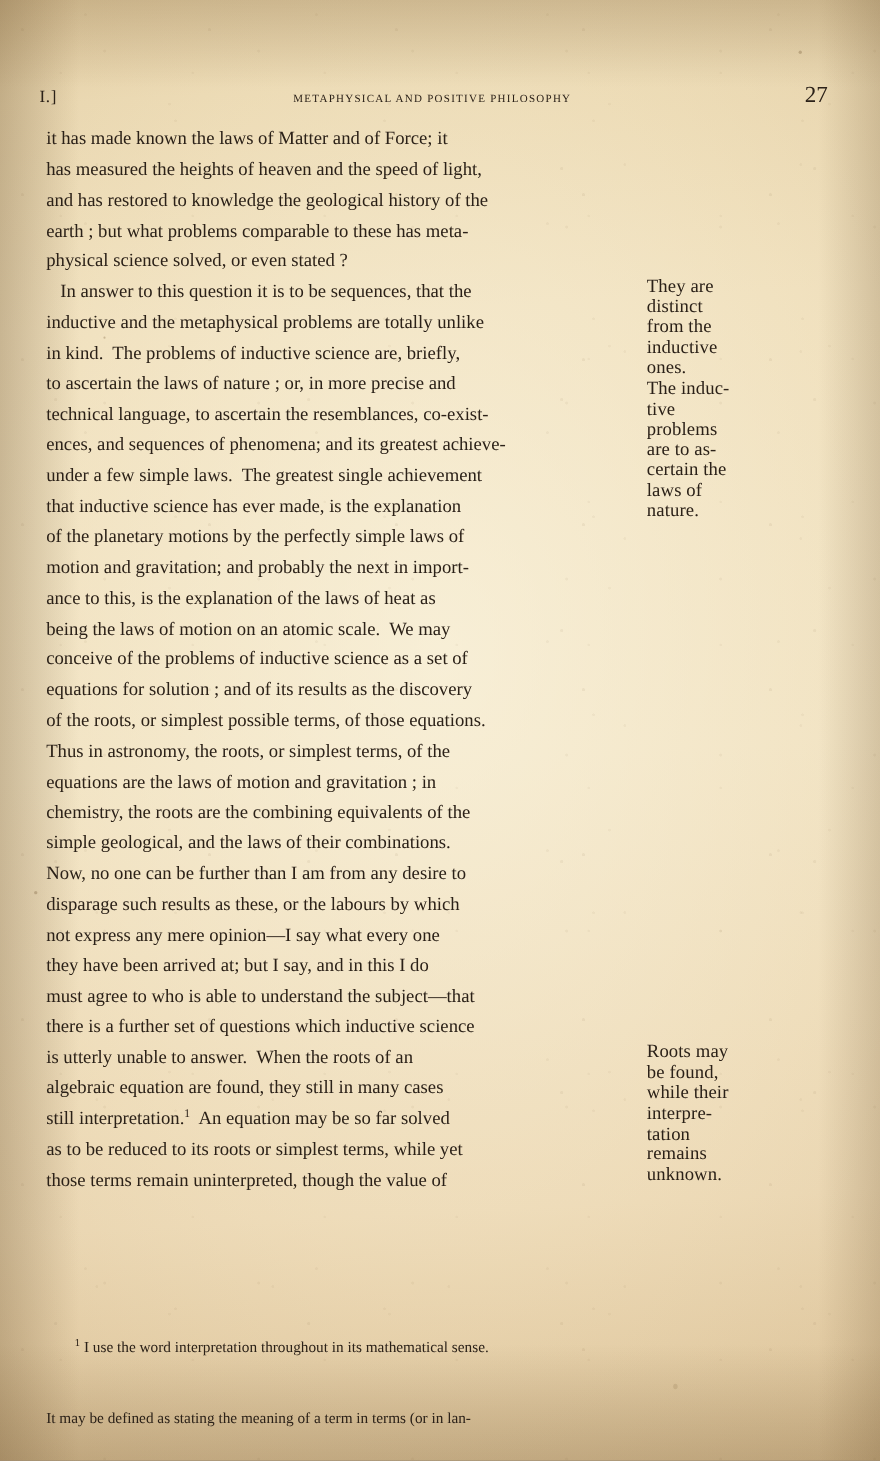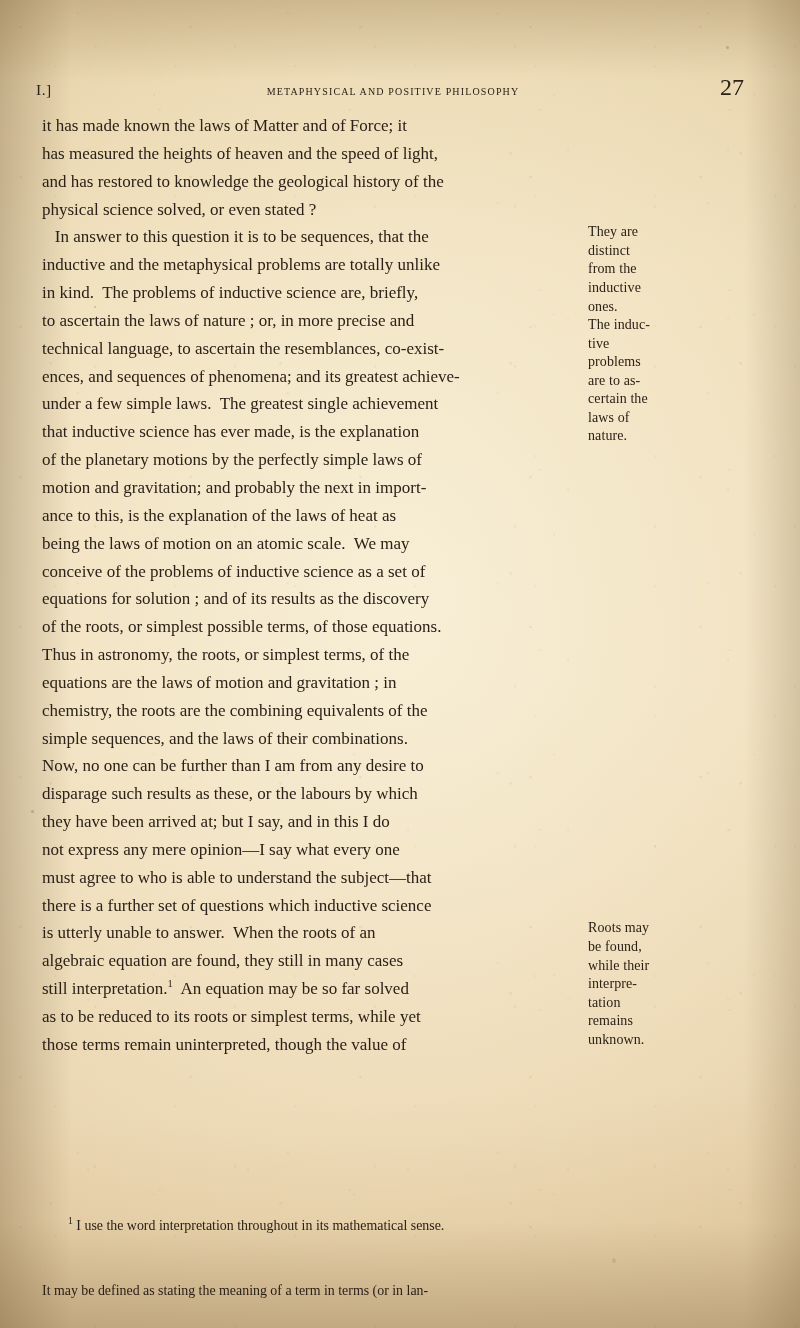--- a/index.html
+++ b/index.html
@@ -78,22 +78,22 @@
   .runhead .headtitle {
     flex: 1;
     text-align: center;
     text-transform: uppercase;
     font-size: 10px;
     letter-spacing: 1.15px;
     padding-right: 20px;
   }
   .runhead .pagenum {
     width: 44px;
-    text-align: left;
-    font-size: 24px;
+    text-align: center;
+    font-size: 21px;
   }
 
   
   .content {
     position: absolute;
     left: 42px;
     top: 112px;
     width: 726px;
   }
   .row {
@@ -112,21 +112,21 @@
   }
 
   .bl {
     font-size: 17px;
     line-height: 27.85px;
     white-space: pre;
     letter-spacing: 0;
   }
 
   .note {
-    font-size: 14px;
+    font-size: 17px;
     line-height: 18.55px;
     white-space: pre-line;
     letter-spacing: .1px;
   }
   .note.n1 { margin-top: 0px; }
 
   .sup {
     font-size: .62em;
     vertical-align: super;
     line-height: 0;
@@ -169,20 +169,21 @@
     <span class="pagenum">27</span>
   </div>
 
   <div class="content">
 
     <div class="row">
       <div class="bodycol">
         <div class="bl">it has made known the laws of Matter and of Force; it</div>
         <div class="bl">has measured the heights of heaven and the speed of light,</div>
         <div class="bl">and has restored to knowledge the geological history of the</div>
+        <div class="bl">earth ; but what problems comparable to these has meta-</div>
         <div class="bl">physical science solved, or even stated ?</div>
       </div>
       <div class="notecol"></div>
     </div>
 
     <div class="row">
       <div class="bodycol">
         <div class="bl">   In answer to this question it is to be sequences, that the</div>
         <div class="bl">inductive and the metaphysical problems are totally unlike</div>
         <div class="bl">in kind.  The problems of inductive science are, briefly,</div>
@@ -218,25 +219,25 @@
         <div class="bl">equations for solution ; and of its results as the discovery</div>
         <div class="bl">of the roots, or simplest possible terms, of those equations.</div>
         <div class="bl">Thus in astronomy, the roots, or simplest terms, of the</div>
         <div class="bl">equations are the laws of motion and gravitation ; in</div>
         <div class="bl">chemistry, the roots are the combining equivalents of the</div>
       </div>
     </div>
 
     <div class="row">
       <div class="bodycol">
-        <div class="bl">simple sequences, and the laws of their combinations.</div>
+        <div class="bl">simple geological, and the laws of their combinations.</div>
         <div class="bl">Now, no one can be further than I am from any desire to</div>
         <div class="bl">disparage such results as these, or the labours by which</div>
+        <div class="bl">not express any mere opinion—I say what every one</div>
         <div class="bl">they have been arrived at; but I say, and in this I do</div>
-        <div class="bl">not express any mere opinion—I say what every one</div>
         <div class="bl">must agree to who is able to understand the subject—that</div>
         <div class="bl">there is a further set of questions which inductive science</div>
       </div>
       <div class="notecol"></div>
     </div>
 
     <div class="row">
       <div class="bodycol">
         <div class="bl">is utterly unable to answer.  When the roots of an</div>
         <div class="bl">algebraic equation are found, they still in many cases</div>

